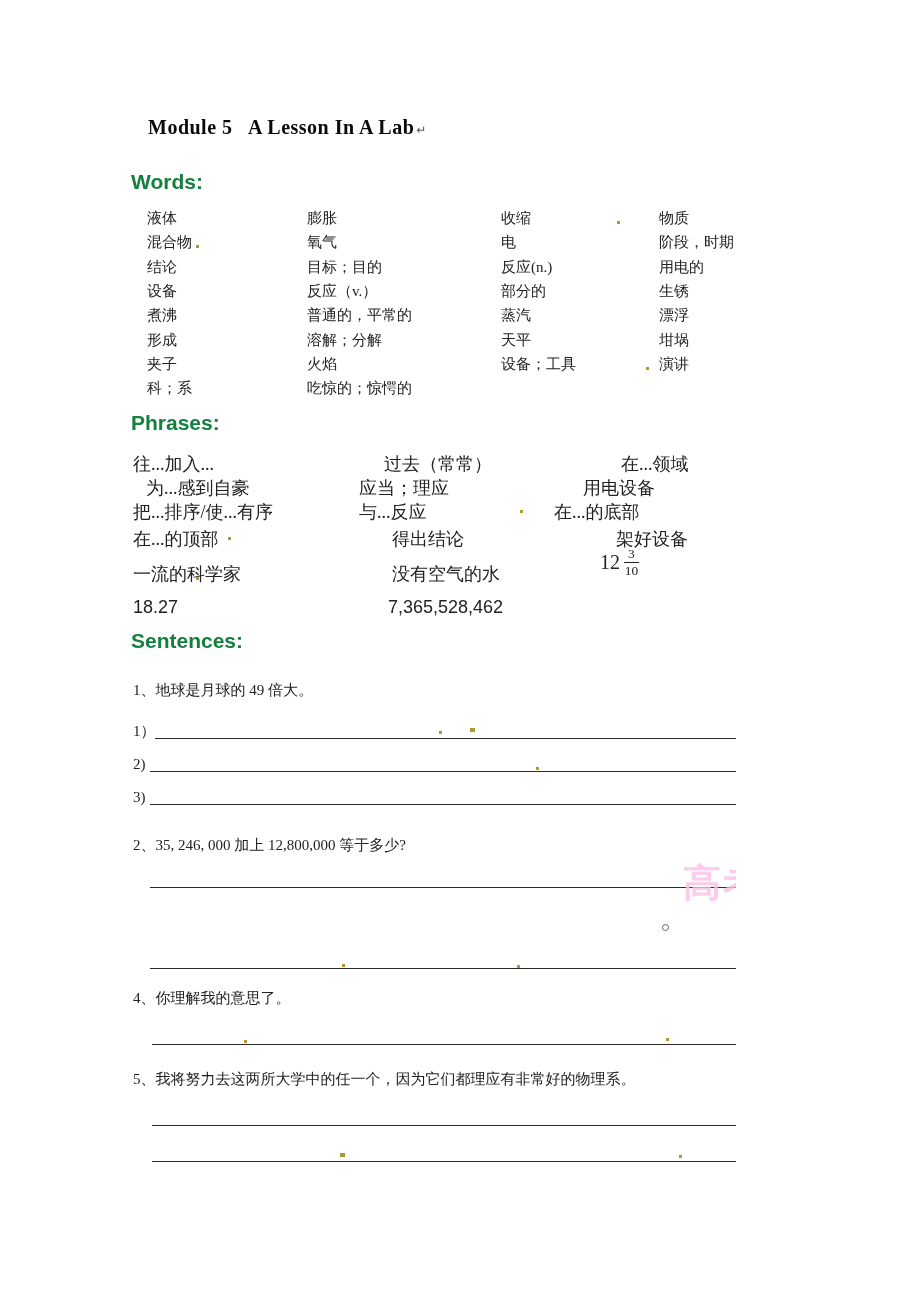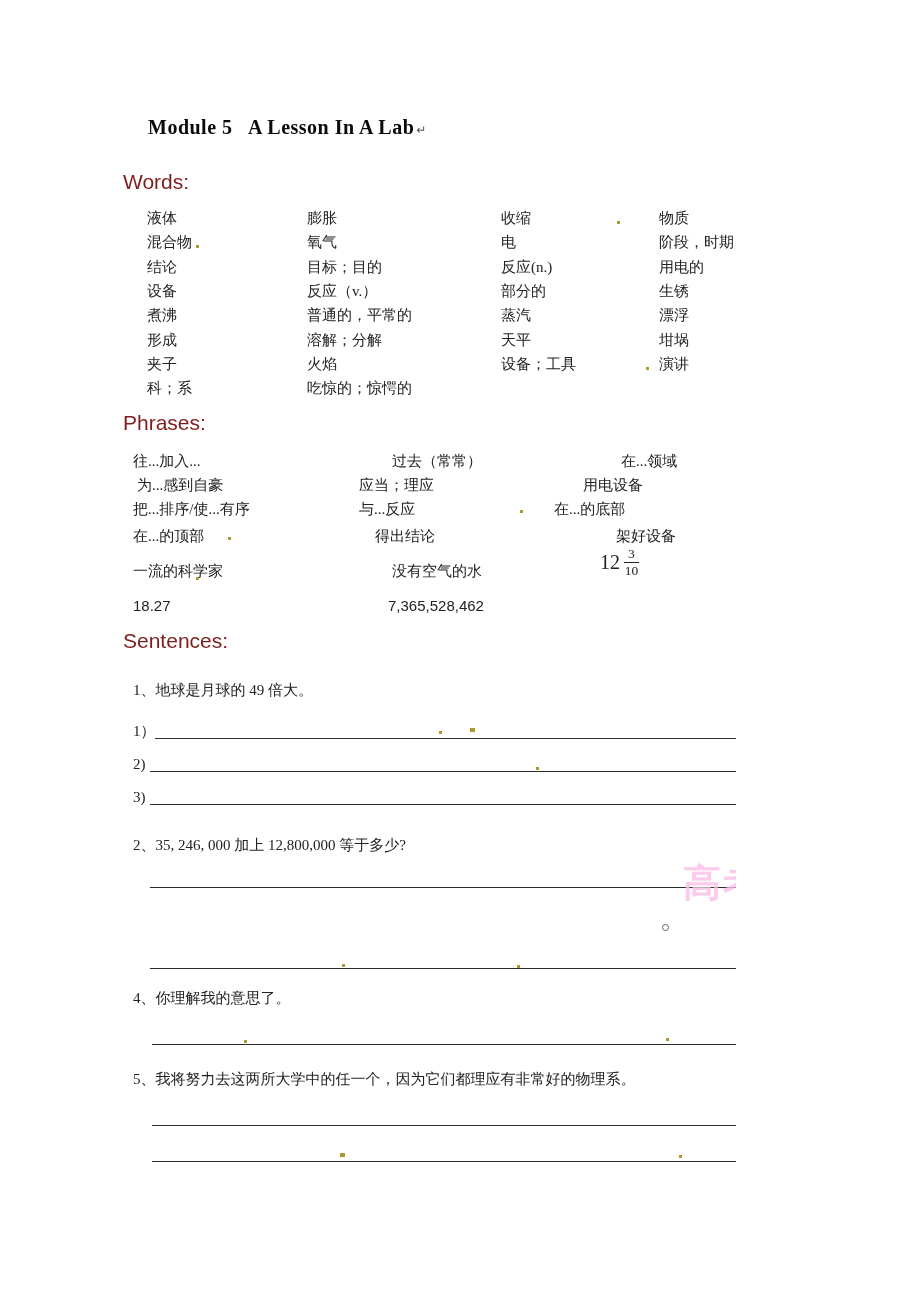--- a/index.html
+++ b/index.html
@@ -7,31 +7,31 @@
     position:relative;width:736px;height:1302px;background:#ffffff;overflow:hidden;
     font-family:"Liberation Serif","DejaVu Serif",serif;color:#1c1c1c;
   }
   .doc-title{
     position:absolute;left:148px;top:116px;
     font-family:"Liberation Serif",serif;font-weight:bold;font-size:20px;color:#0a0a0a;
     white-space:pre;letter-spacing:0.5px;
   }
   .return-mark{font-size:12px;color:#555;font-weight:normal;margin-left:2px;}
   .sec-h{
-    position:absolute;left:123px;
+    position:absolute;left:131px;
     font-family:"Liberation Sans","DejaVu Sans",sans-serif;
-    font-weight:normal;font-size:21px;color:#7f1d1d;
+    font-weight:bold;font-size:21px;color:#15803d;
   }
   .words-grid{
     position:absolute;left:133px;top:209px;width:760px;
     display:grid;grid-template-columns:160px 194px 158px 1fr;grid-auto-rows:24.35px;
     font-size:15px;color:#222;
   }
   .words-grid span{white-space:nowrap;margin-left:14px;}
-  .p-row{position:absolute;left:133px;width:760px;height:22px;font-size:15px;color:#222;}
+  .p-row{position:absolute;left:133px;width:760px;height:22px;font-size:18px;color:#222;}
   .p-row span{position:absolute;top:0;white-space:nowrap;}
   .mixnum{position:absolute;left:600px;top:546px;display:flex;align-items:center;color:#222;}
   .mixnum .whole{font-size:20px;margin-right:4px;}
   .frac{display:inline-flex;flex-direction:column;align-items:center;font-size:13.5px;line-height:1.15;}
   .frac .num{border-bottom:1.2px solid #222;padding:0 4px;}
   .sent{position:absolute;left:133px;font-size:15px;color:#222;white-space:nowrap;}
   .sub-label{position:absolute;left:133px;font-size:15px;color:#222;}
   .ans-line{position:absolute;height:0;border-top:1.4px solid #2b2b2b;}
   .watermark{
     position:absolute;left:683px;top:858px;
@@ -84,36 +84,36 @@
     <span>科；系</span>
       <span>吃惊的；惊愕的</span>
       <span></span>
       <span></span>
   </div>
 
   <div class="sec-h" style="top:411px;">Phrases:</div>
 
   <div class="p-row" style="top:452px;">
     <span style="left:0;">往...加入...</span>
-    <span style="left:259px;text-align:right;">过去（常常）</span>
+    <span style="left:251px;text-align:right;">过去（常常）</span>
     <span style="left:488px;">在...领域</span>
   </div>
   <div class="p-row" style="top:476px;">
-    <span style="left:4px;">为...感到自豪</span>
+    <span style="left:13px;">为...感到自豪</span>
     <span style="left:226px;">应当；理应</span>
     <span style="left:450px;">用电设备</span>
   </div>
   <div class="p-row" style="top:500px;">
     <span style="left:0;">把...排序/使...有序</span>
     <span style="left:226px;">与...反应</span>
     <span style="left:421px;">在...的底部</span>
   </div>
   <div class="p-row" style="top:527px;">
     <span style="left:0;">在...的顶部</span>
-    <span style="left:242px;">得出结论</span>
+    <span style="left:259px;">得出结论</span>
     <span style="left:483px;">架好设备</span>
   </div>
   <div class="p-row" style="top:562px;">
     <span style="left:0;">一流的科学家</span>
     <span style="left:259px;">没有空气的水</span>
   </div>
   <div class="mixnum">
     <span class="whole">12</span>
     <span class="frac">
       <span class="num">3</span>

